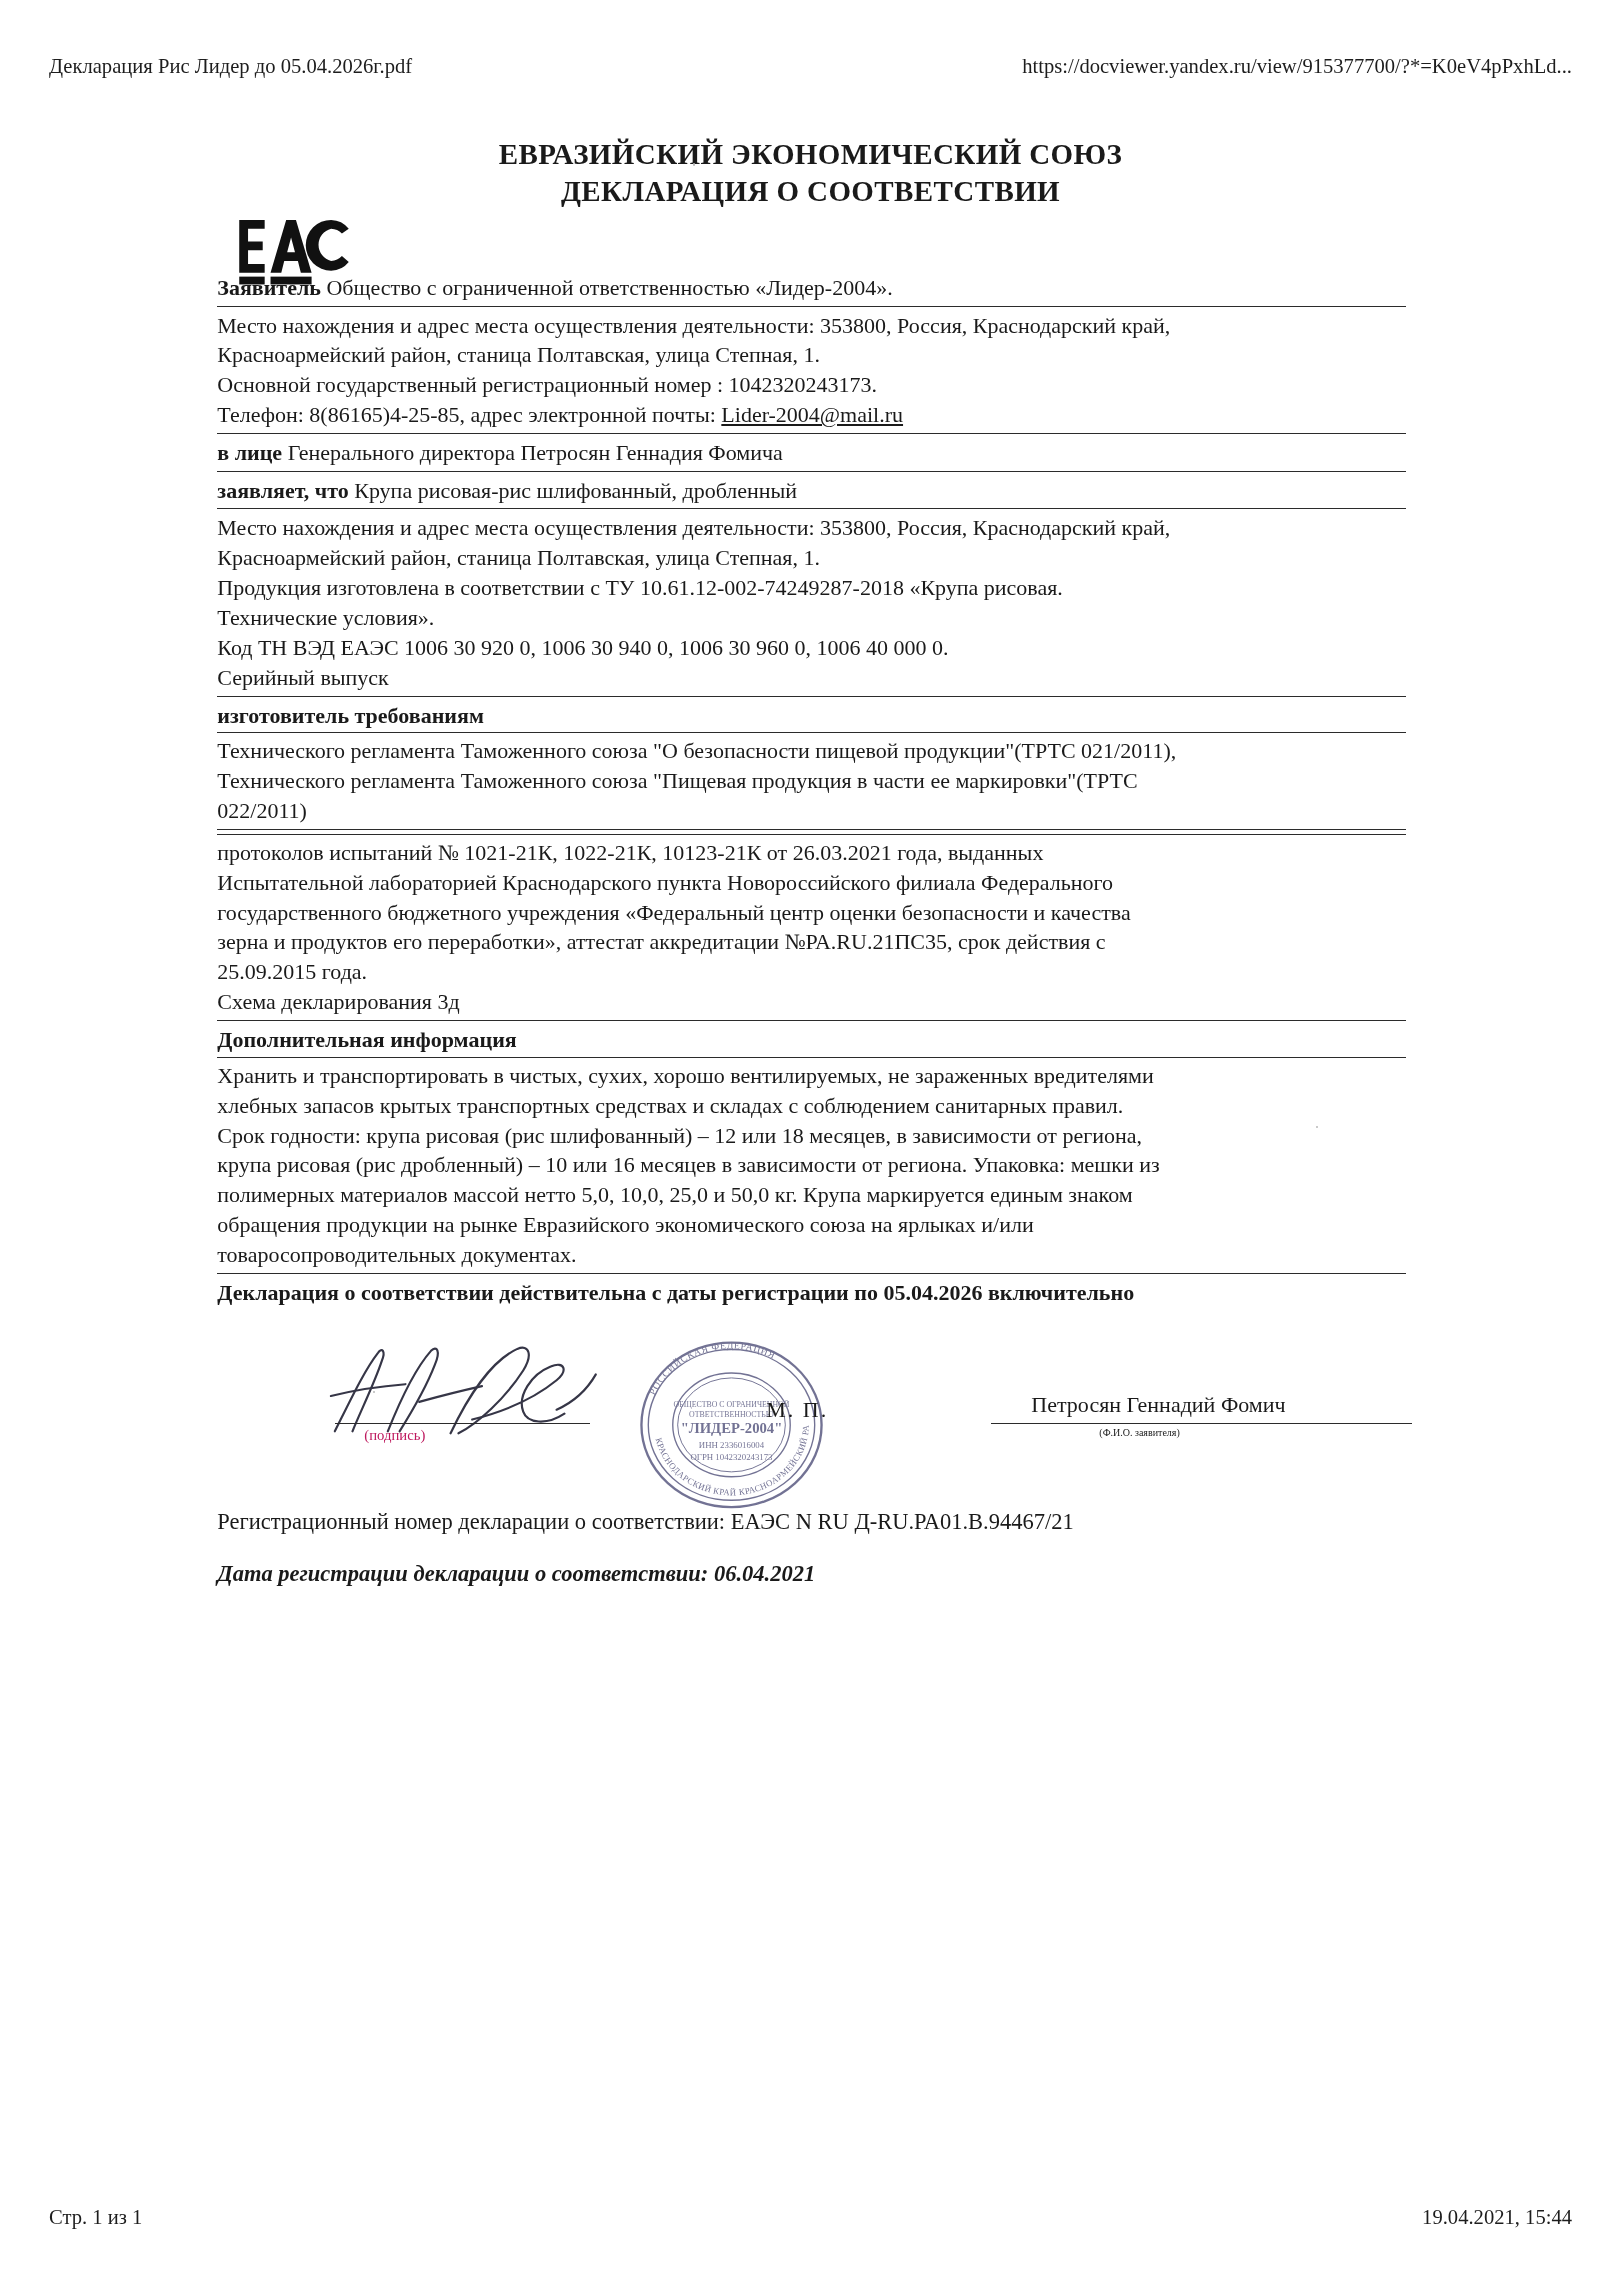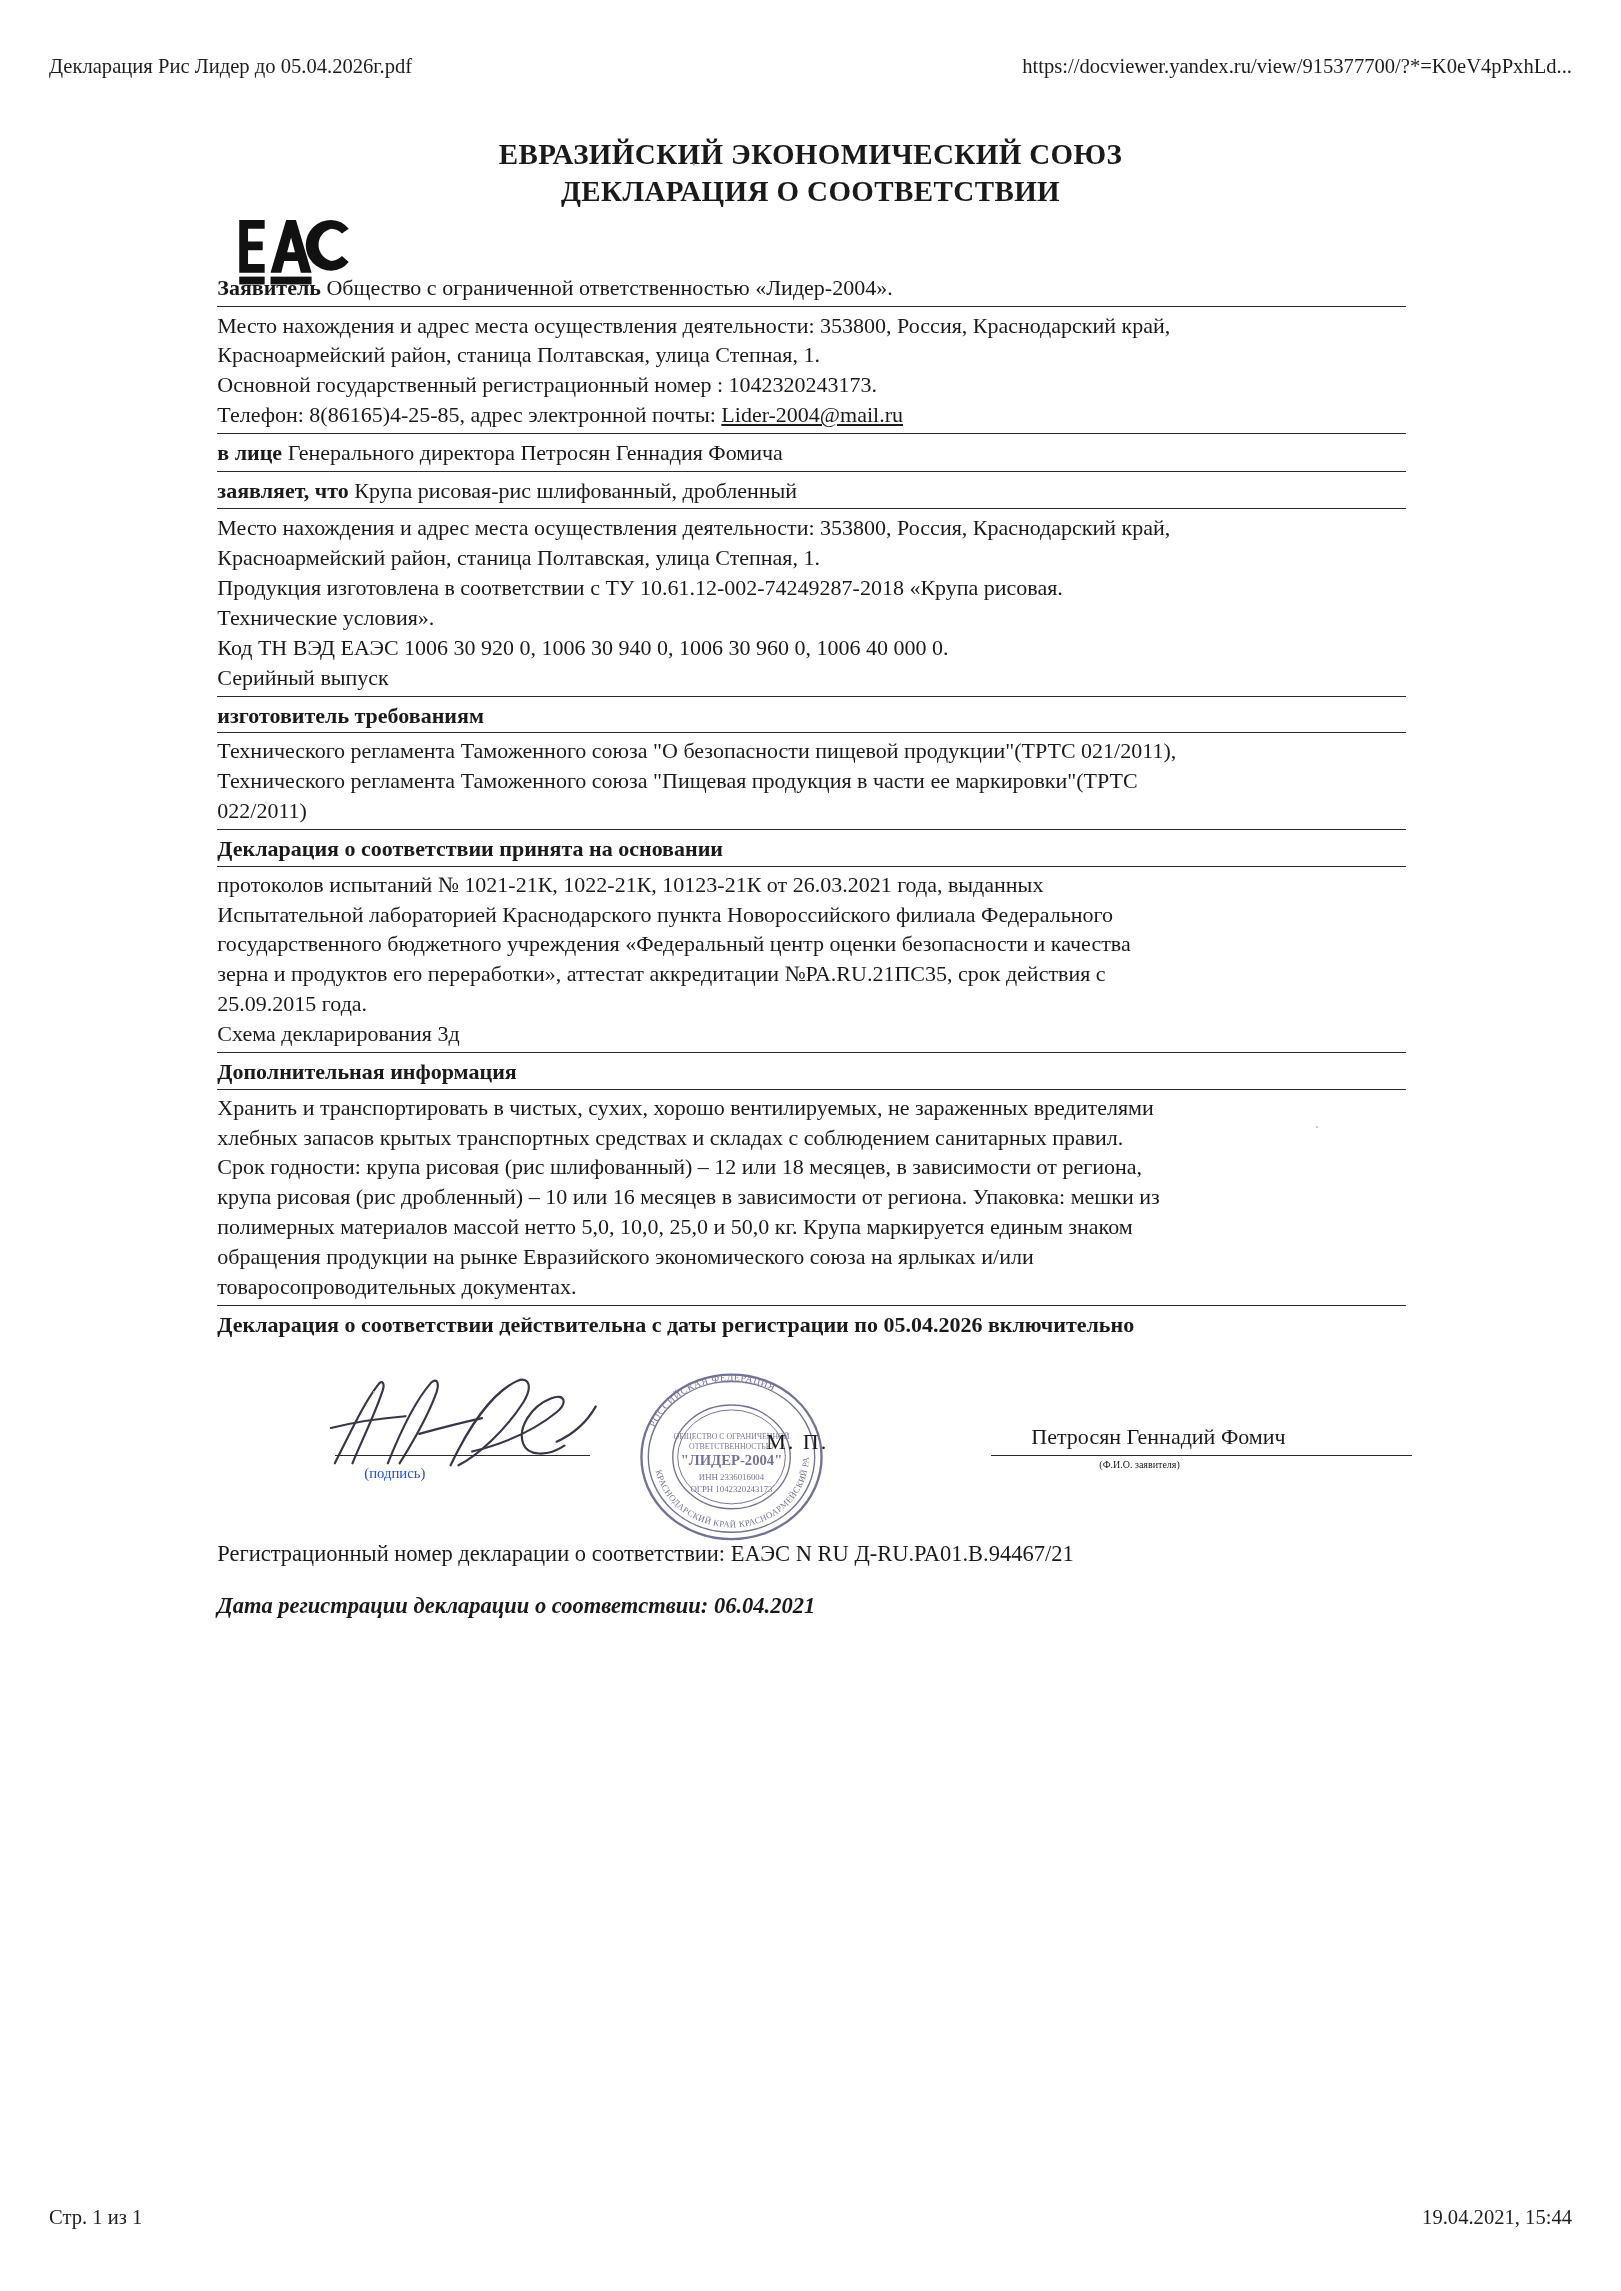--- a/index.html
+++ b/index.html
@@ -115,23 +115,23 @@
   .sig-line {
     position: absolute;
     left: 118px;
     top: 102px;
     width: 255px;
     border-top: 1px solid #2b2b2b;
   }
   .sig-caption {
     position: absolute;
     left: 147px;
-    top: 112px;
+    top: 106px;
     font-size: 14.7px;
-    color: #1d4ed8;
+    color: #be185d;
   }
   .mp {
     position: absolute;
     left: 549px;
     top: 76px;
     font-size: 22px;
     letter-spacing: 2px;
   }
   .fio-line {
     position: absolute;
@@ -262,21 +262,20 @@
       <p class="line">Серийный выпуск</p>
       <hr class="rule">
 
       <p class="line b">изготовитель требованиям</p>
       <hr class="rule tight">
       <p class="line">Технического регламента Таможенного союза "О безопасности пищевой продукции"(ТРТС 021/2011),</p>
       <p class="line">Технического регламента Таможенного союза "Пищевая продукция в части ее маркировки"(ТРТС</p>
       <p class="line">022/2011)</p>
       <hr class="rule">
 
-      <p class="line b">Декларация о соответствии принята на основании</p>
       <hr class="rule tight">
       <p class="line">протоколов испытаний № 1021-21К, 1022-21К, 10123-21К от 26.03.2021 года, выданных</p>
       <p class="line">Испытательной лабораторией Краснодарского пункта Новороссийского филиала Федерального</p>
       <p class="line">государственного бюджетного учреждения «Федеральный центр оценки безопасности и качества</p>
       <p class="line">зерна и продуктов его переработки», аттестат аккредитации №РА.RU.21ПС35, срок действия с</p>
       <p class="line">25.09.2015 года.</p>
       <p class="line">Схема декларирования 3д</p>
       <hr class="rule">
 
       <p class="line b">Дополнительная информация</p>

